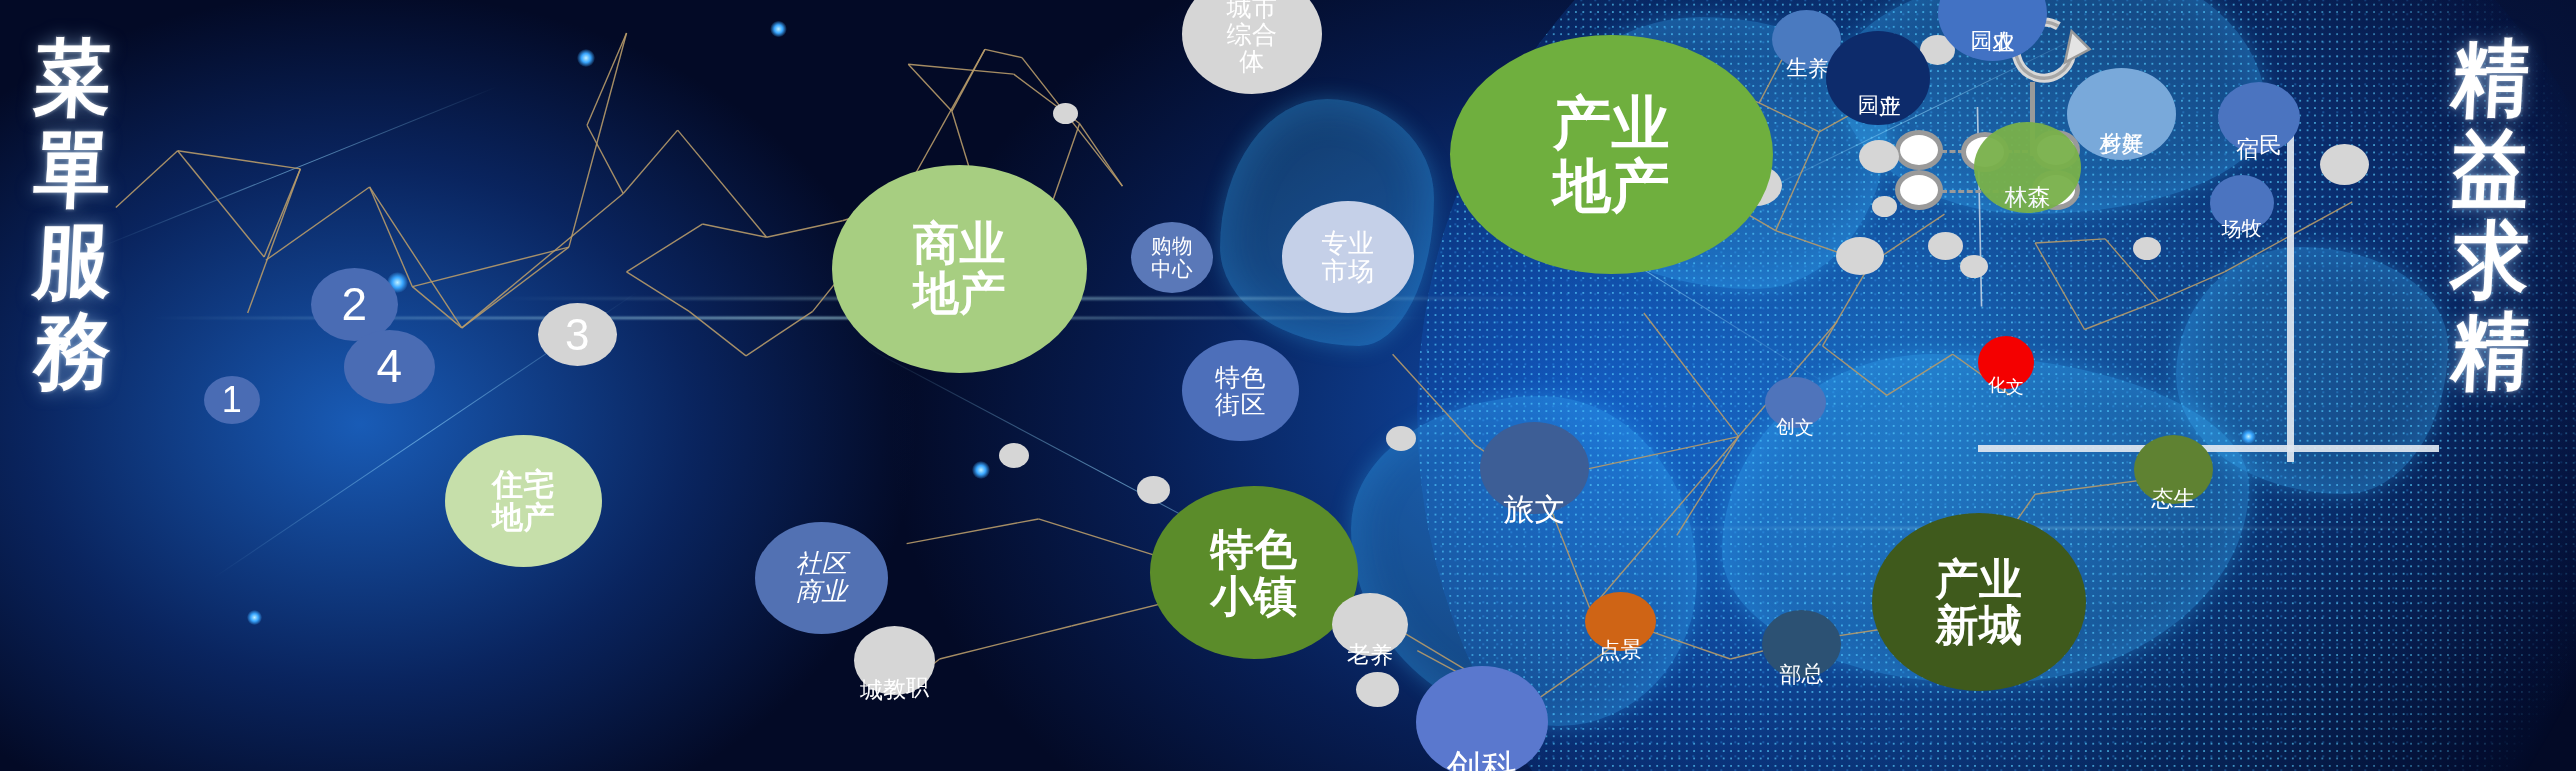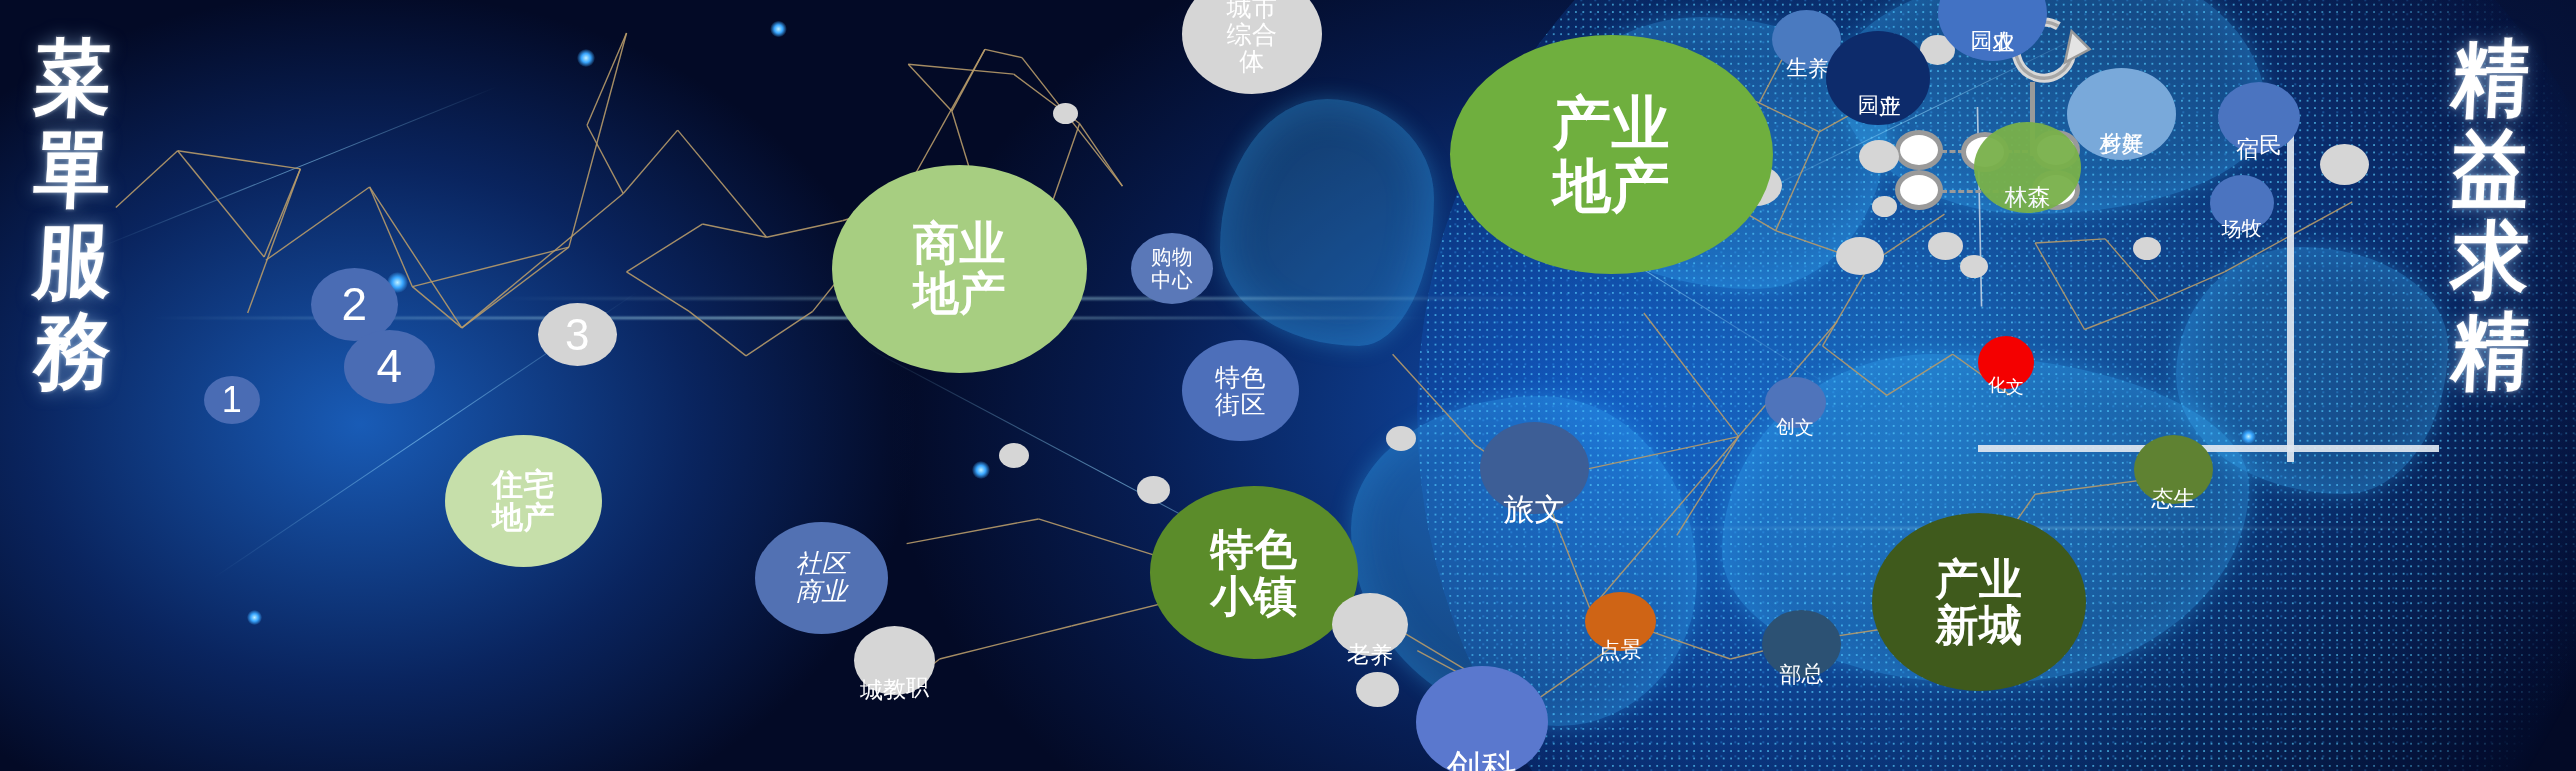--- a/index.html
+++ b/index.html
@@ -300,30 +300,34 @@
     <span class="lbl">产业
 新城</span>
   </div>
 
   <div class="node" style="left:1182px;top:-26px;width:140px;height:120px;background:#d6d6d6;font-size:25px;">
     <span class="lbl">城市
 综合
 体</span>
   </div>
 
-  <div class="node" style="left:1131px;top:233px;width:82px;height:71px;background:#5a78b8;font-size:20.6px;">
+  <div class="node" style="left:1131px;top:222px;width:82px;height:71px;background:#5a78b8;font-size:20.6px;">
     <span class="lbl">购物
 中心</span>
   </div>
 
   <div class="node" style="left:1182px;top:340px;width:117px;height:101px;background:#4d6fba;font-size:25px;">
     <span class="lbl">特色
 街区</span>
   </div>
 
+  <div class="node" style="left:1282px;top:201px;width:132px;height:112px;background:#c5d0e8;font-size:26px;">
+    <span class="lbl">专业
+市场</span>
+  </div>
 
   <div class="node" style="left:755px;top:522px;width:133px;height:112px;background:#5271b3;font-size:25.5px;font-style:italic;">
     <span class="lbl">社区
 商业</span>
   </div>
 
   <div class="node vert" style="left:854px;top:626px;width:81px;height:69px;background:#d6d6d6;font-size:23px;">
     <span class="lbl">职
 教
 城</span>

